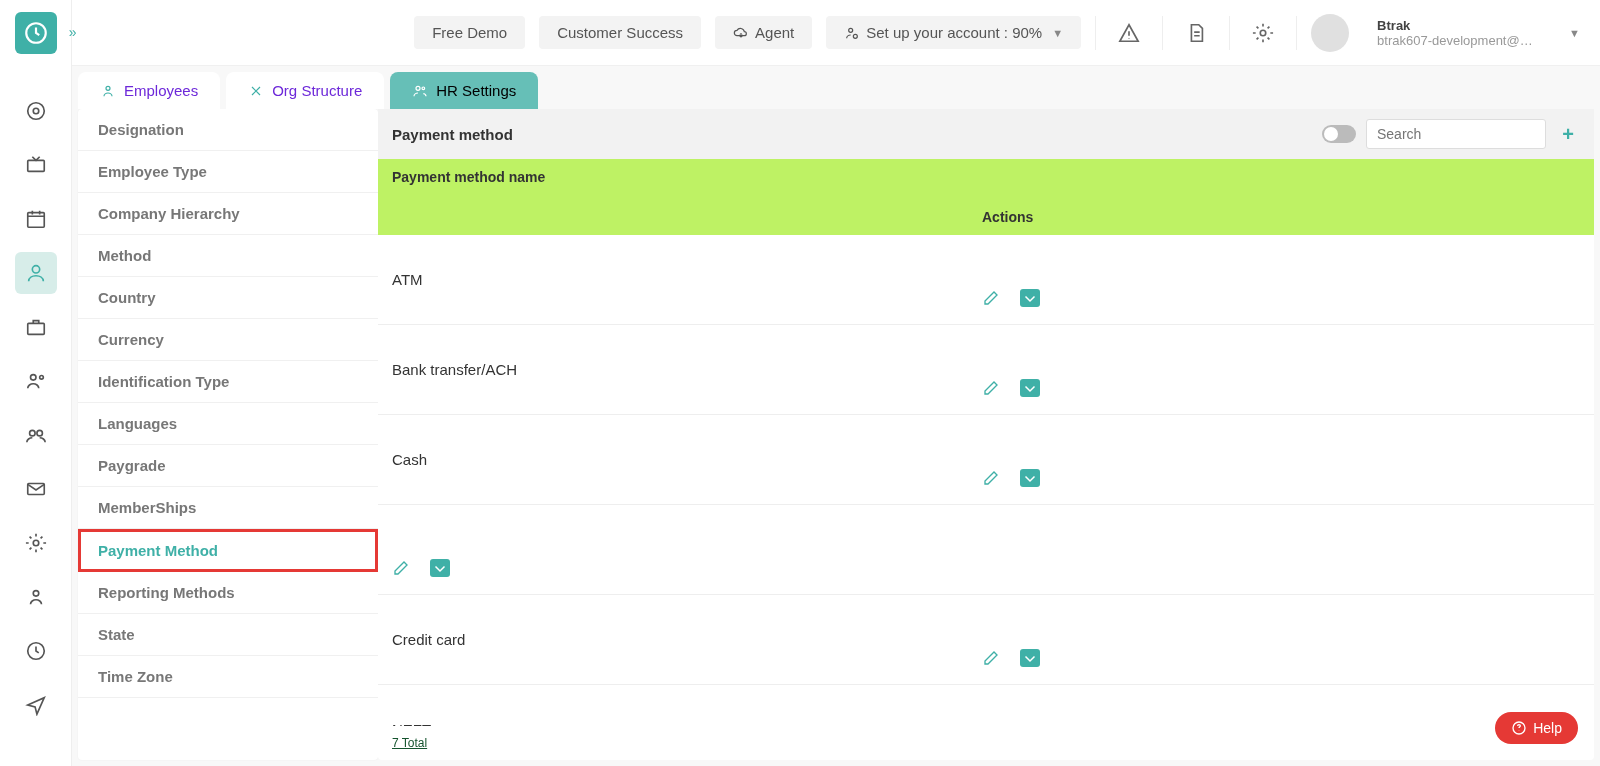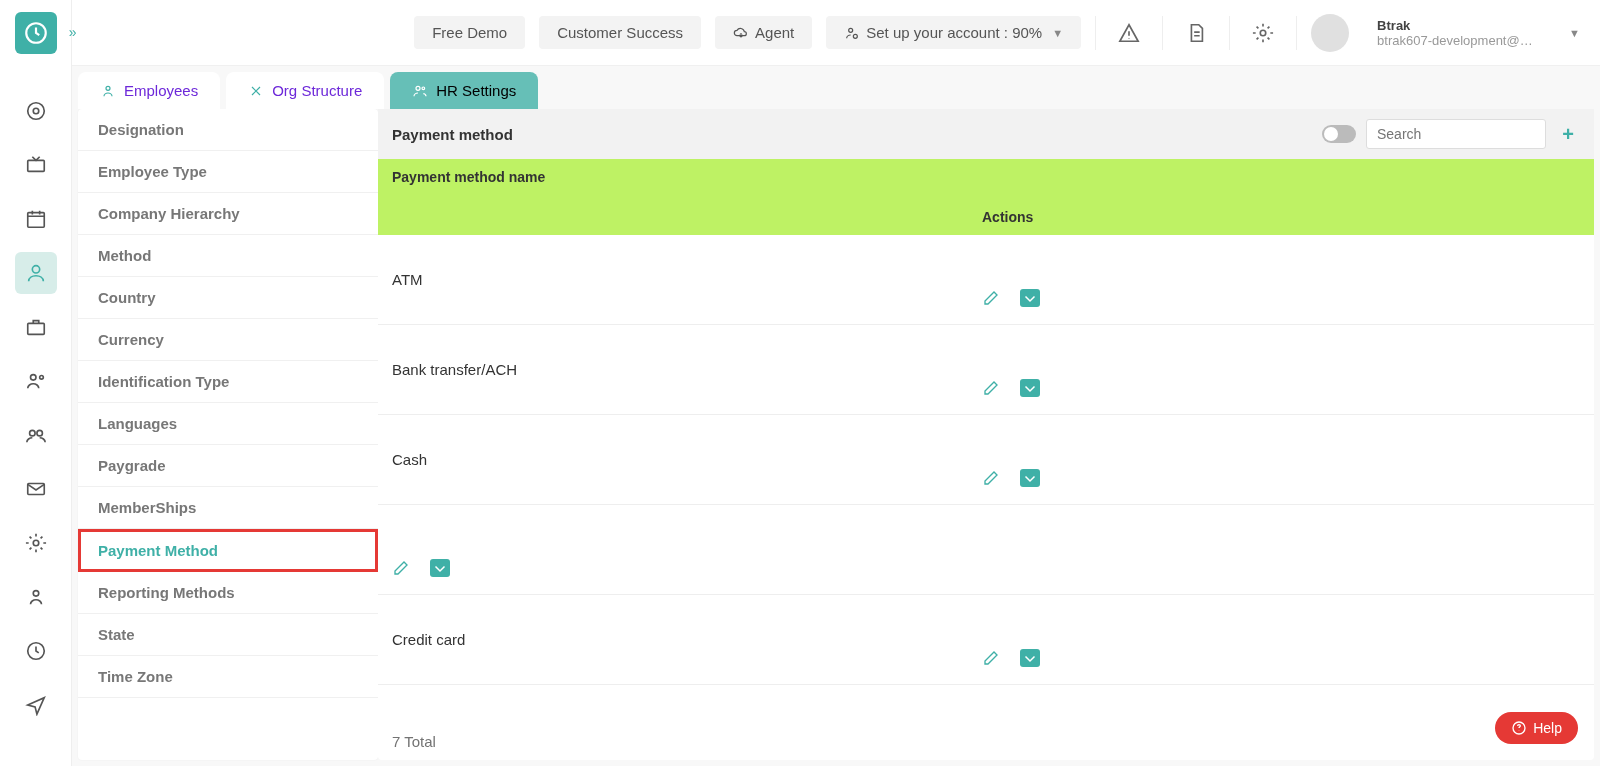--- a/index.html
+++ b/index.html
@@ -63,21 +63,21 @@
     .col-actions { flex:0 0 120px;margin-top:40px;}
 
     .table-body { flex:1; overflow-y:auto;}
     .row { display:flex; align-items:center; padding:14px 14px; border-bottom:1px solid #eee; font-size:15px; color:#333;}
     .action-icons { display:flex; gap:20px;}
     .action-icons svg { width:18px; height:18px; cursor:pointer;}
     .edit-ic svg { stroke:#3fb0a7; fill:none; stroke-width:1.8;}
     .arch-ic { width:20px; height:18px; background:#3fb0a7; border-radius:3px; display:flex; align-items:center; justify-content:center;}
     .arch-ic svg { stroke:#fff; fill:#fff;}
 
-    .table-footer { padding:10px 14px; font-size:15px; color:#737373;}
+    .table-footer { padding:10px 14px; font-size:12px; color:#14532d;text-decoration:underline;}
 
     .help-btn { position:absolute; bottom:16px; right:16px; background:#e53935; color:#fff; padding:8px 16px; border-radius:18px; font-size:14px; display:flex; align-items:flex-start; gap:6px; cursor:pointer;}
     .help-btn svg { width:16px; height:16px; stroke:#fff; fill:none; stroke-width:2;}
   </style>
 </head>
 <body>
 
 <div class="app">
 
   <div class="icon-sidebar">

